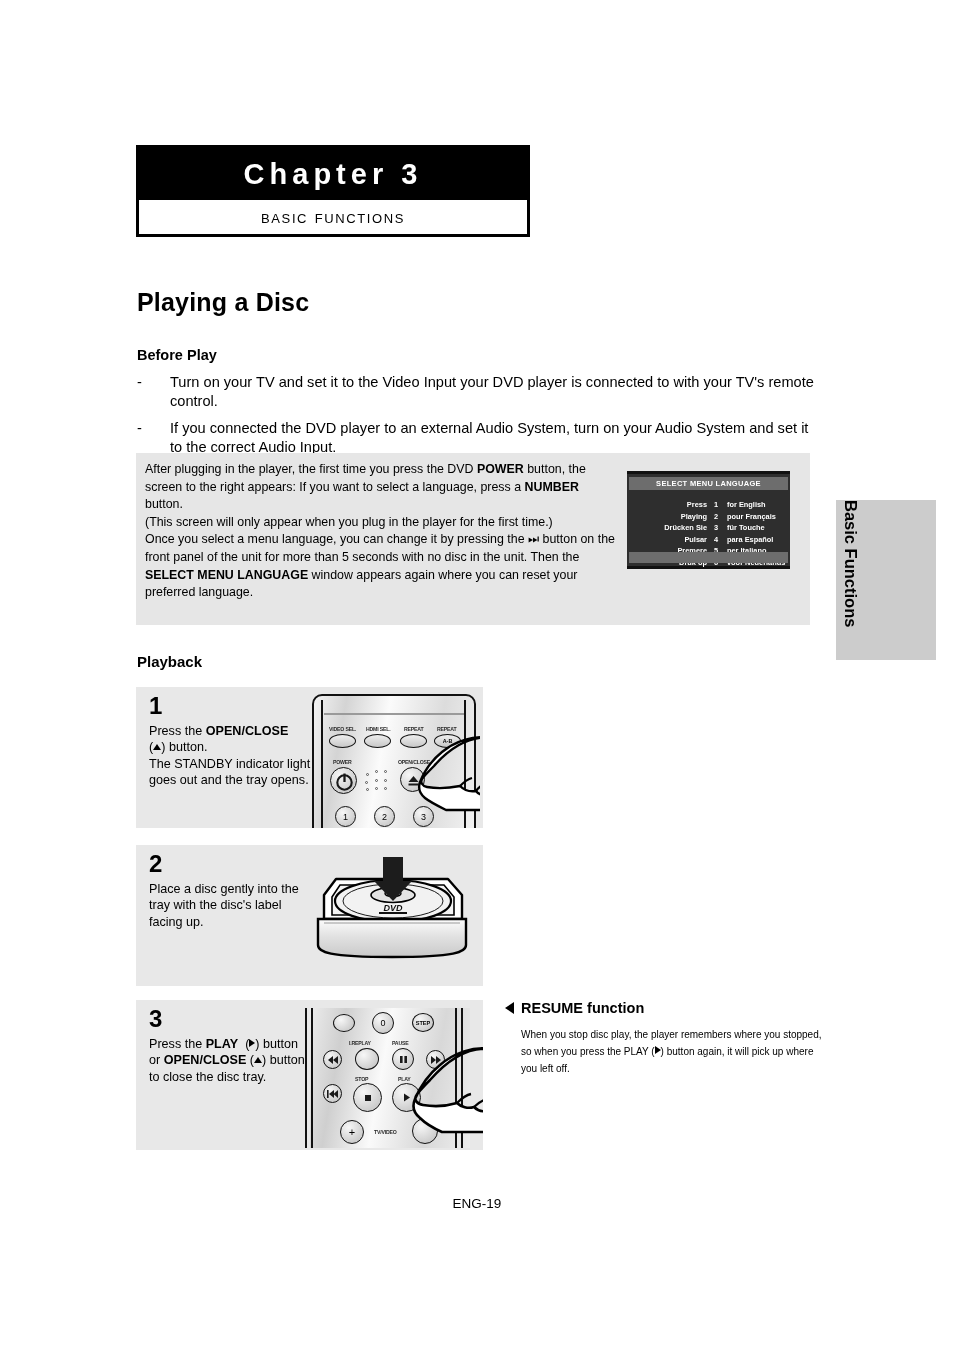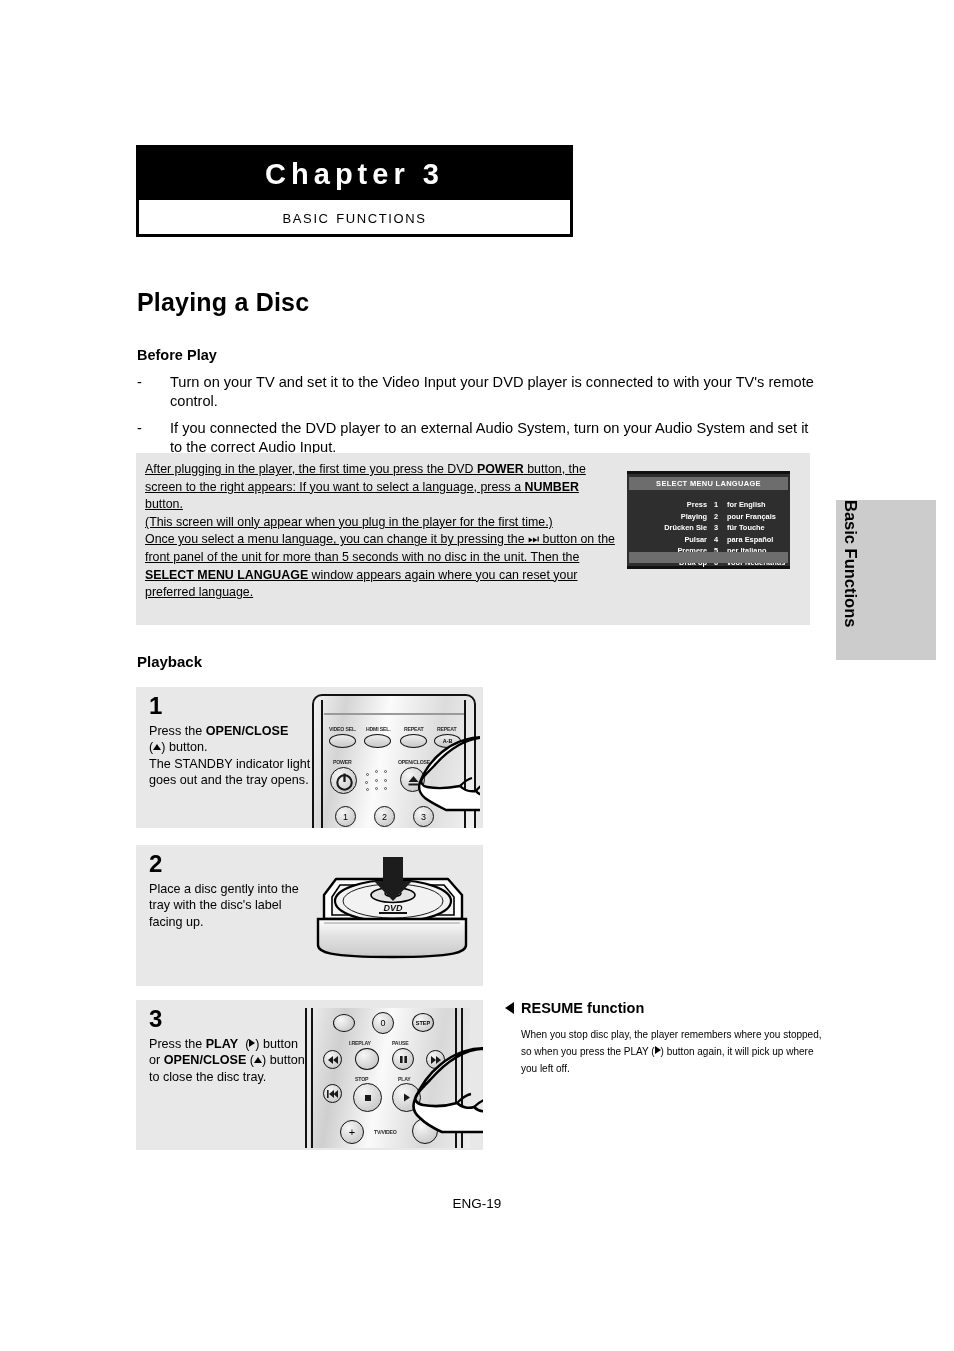--- a/index.html
+++ b/index.html
@@ -12,21 +12,21 @@
     color: #000000;
     position: relative;
     overflow: hidden;
   }
 
   
   #chapter-header {
     position: absolute;
     left: 136px;
     top: 145px;
-    width: 437px;
+    width: 394px;
     height: 92px;
     border: 3px solid #000;
     background: #fff;
   }
   #chapter-title-bar {
     height: 52px;
     background: #000;
     color: #fff;
     display: flex;
     align-items: center;
@@ -91,21 +91,20 @@
     height: 172px;
     background: #e6e6e6;
   }
   #note-text {
     position: absolute;
     left: 9px;
     top: 8px;
     width: 470px;
     font-size: 12.4px;
     line-height: 1.42;
-    text-decoration: underline;
   }
   #note-text b { font-weight: bold; }
 
   
   #lang-screen {
     position: absolute;
     left: 491px;
     top: 18px;
     width: 163px;
     height: 98px;

